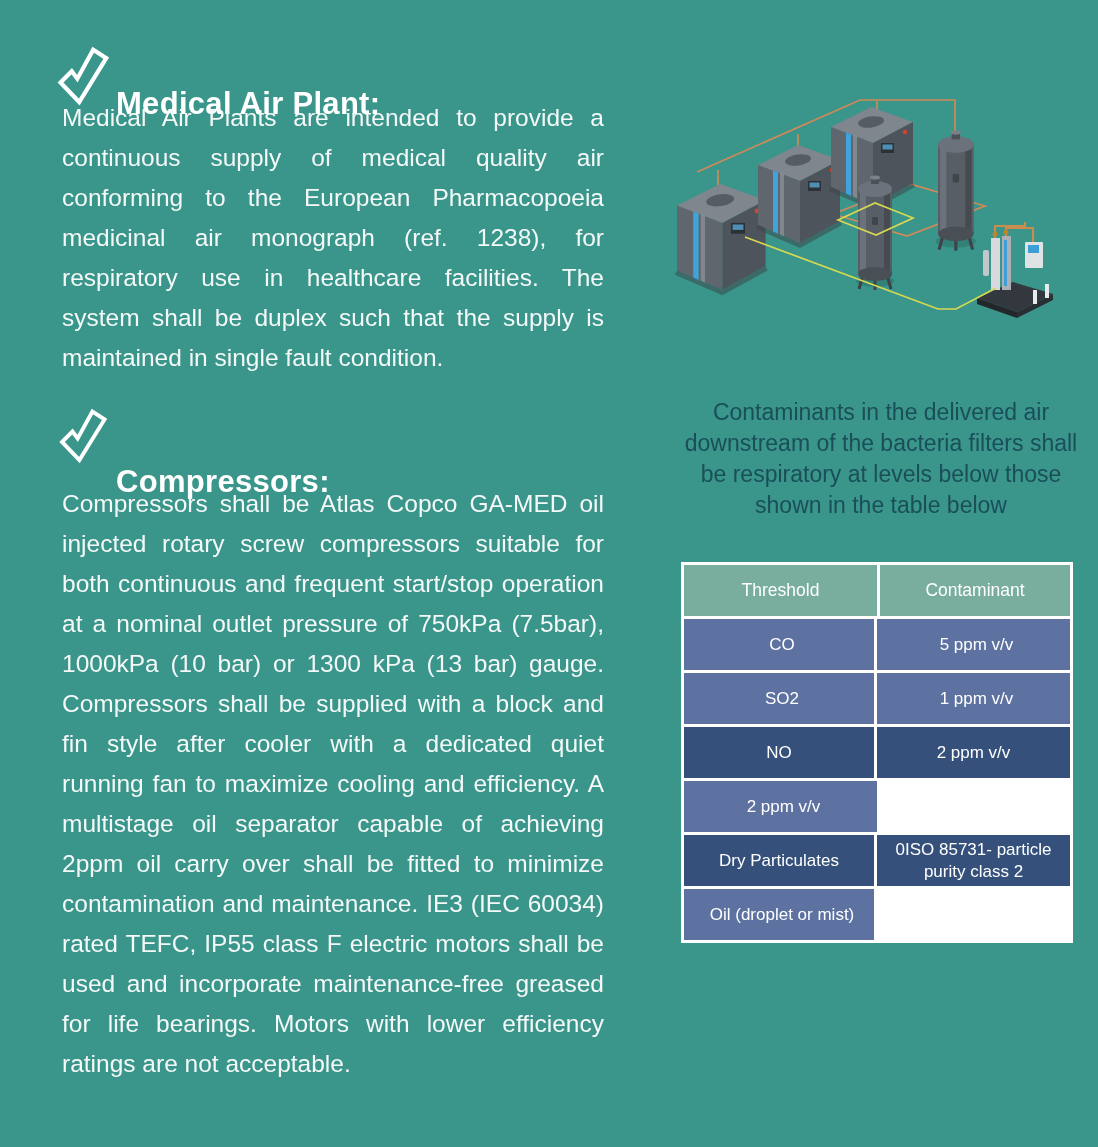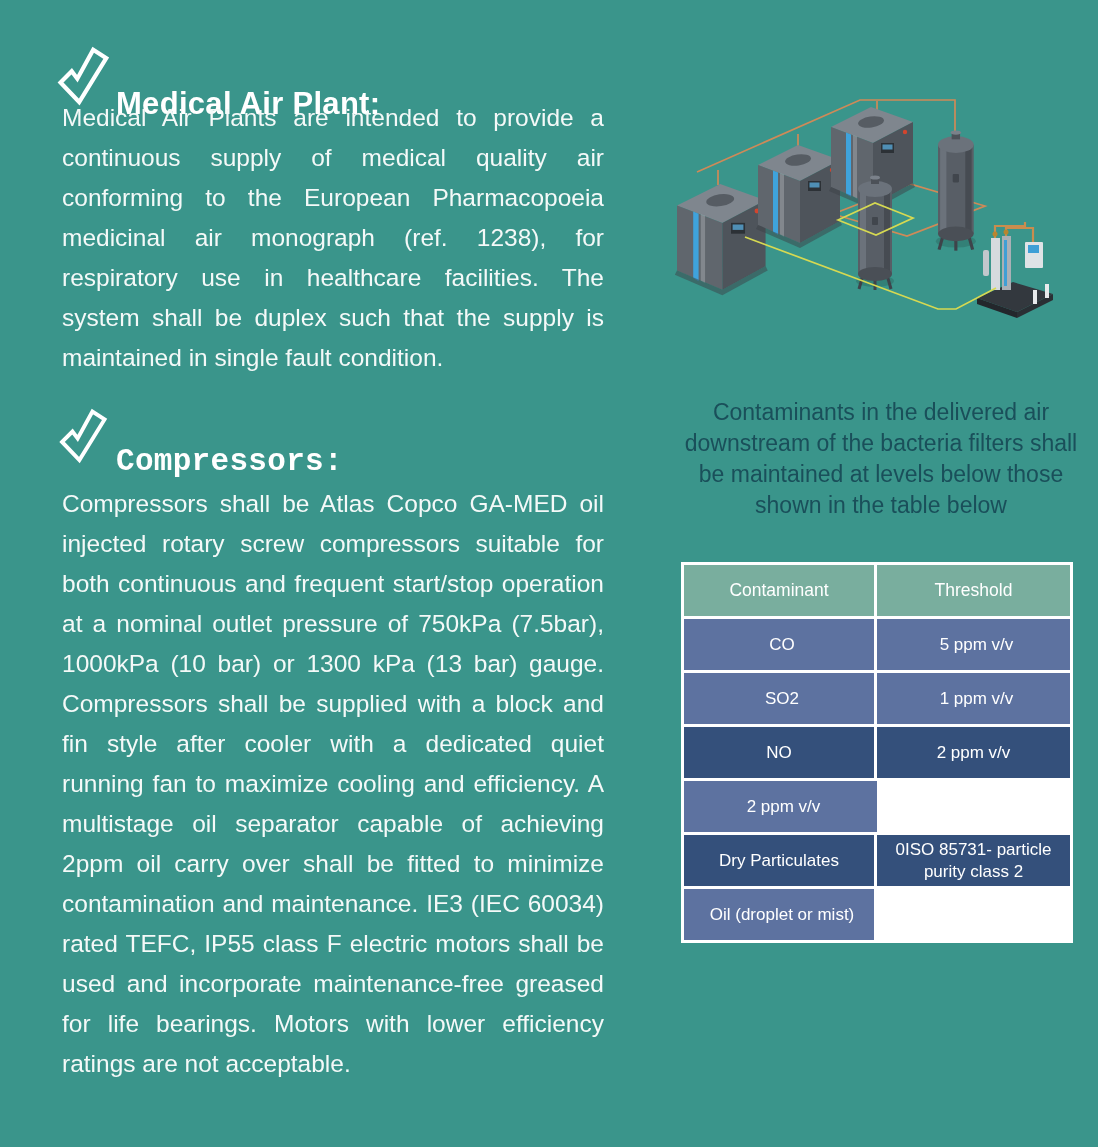--- a/index.html
+++ b/index.html
@@ -16,21 +16,21 @@
   .heading {
     position:absolute;
     color:#ffffff;
     font-weight:bold;
     font-size:31px;
     letter-spacing:0.3px;
     white-space:nowrap;
     margin-top:36px;
   }
   .h1 { left:116px; top:50px; }
-  .h2x { left:116px; top:408px;font-family:Liberation Mono, monospace; }
+  .h2x { left:116px; top:428px; }
 
   
   .para {
     position:absolute;
     left:62px;
     width:542px;
     color:#f4f9f8;
     font-size:24.5px;
     line-height:40px;
     text-align:justify;
@@ -161,26 +161,26 @@
       <circle cx="18" cy="14" r="2.5" fill="#b8862f"></circle>
       <circle cx="29" cy="12" r="2.5" fill="#b8862f"></circle>
     </g>
 
     <g stroke="#d6d952" stroke-width="1.7" fill="none">
       <path d="M 90,145 L 283,217 L 301,217 L 341,196"></path>
       <polygon points="183,128 220,111 258,126 221,143"></polygon>
     </g>
   </svg>
 
-  <div class="caption">Contaminants in the delivered air downstream of the bacteria filters shall be maintained at levels below those shown in the table below</div>
+  <div class="caption">Contaminants in the delivered air downstream of the bacteria filters shall be respiratory at levels below those shown in the table below</div>
 
   <div class="ctable">
     <div class="trow thead">
+      <div class="tcell c2">Threshold</div>
       <div class="tcell c1">Contaminant</div>
-      <div class="tcell c2">Threshold</div>
     </div>
     <div class="trow light">
       <div class="tcell c1">CO</div>
       <div class="tcell c2">5 ppm v/v</div>
     </div>
     <div class="trow light">
       <div class="tcell c1">SO2</div>
       <div class="tcell c2">1 ppm v/v</div>
     </div>
     <div class="trow dark">

